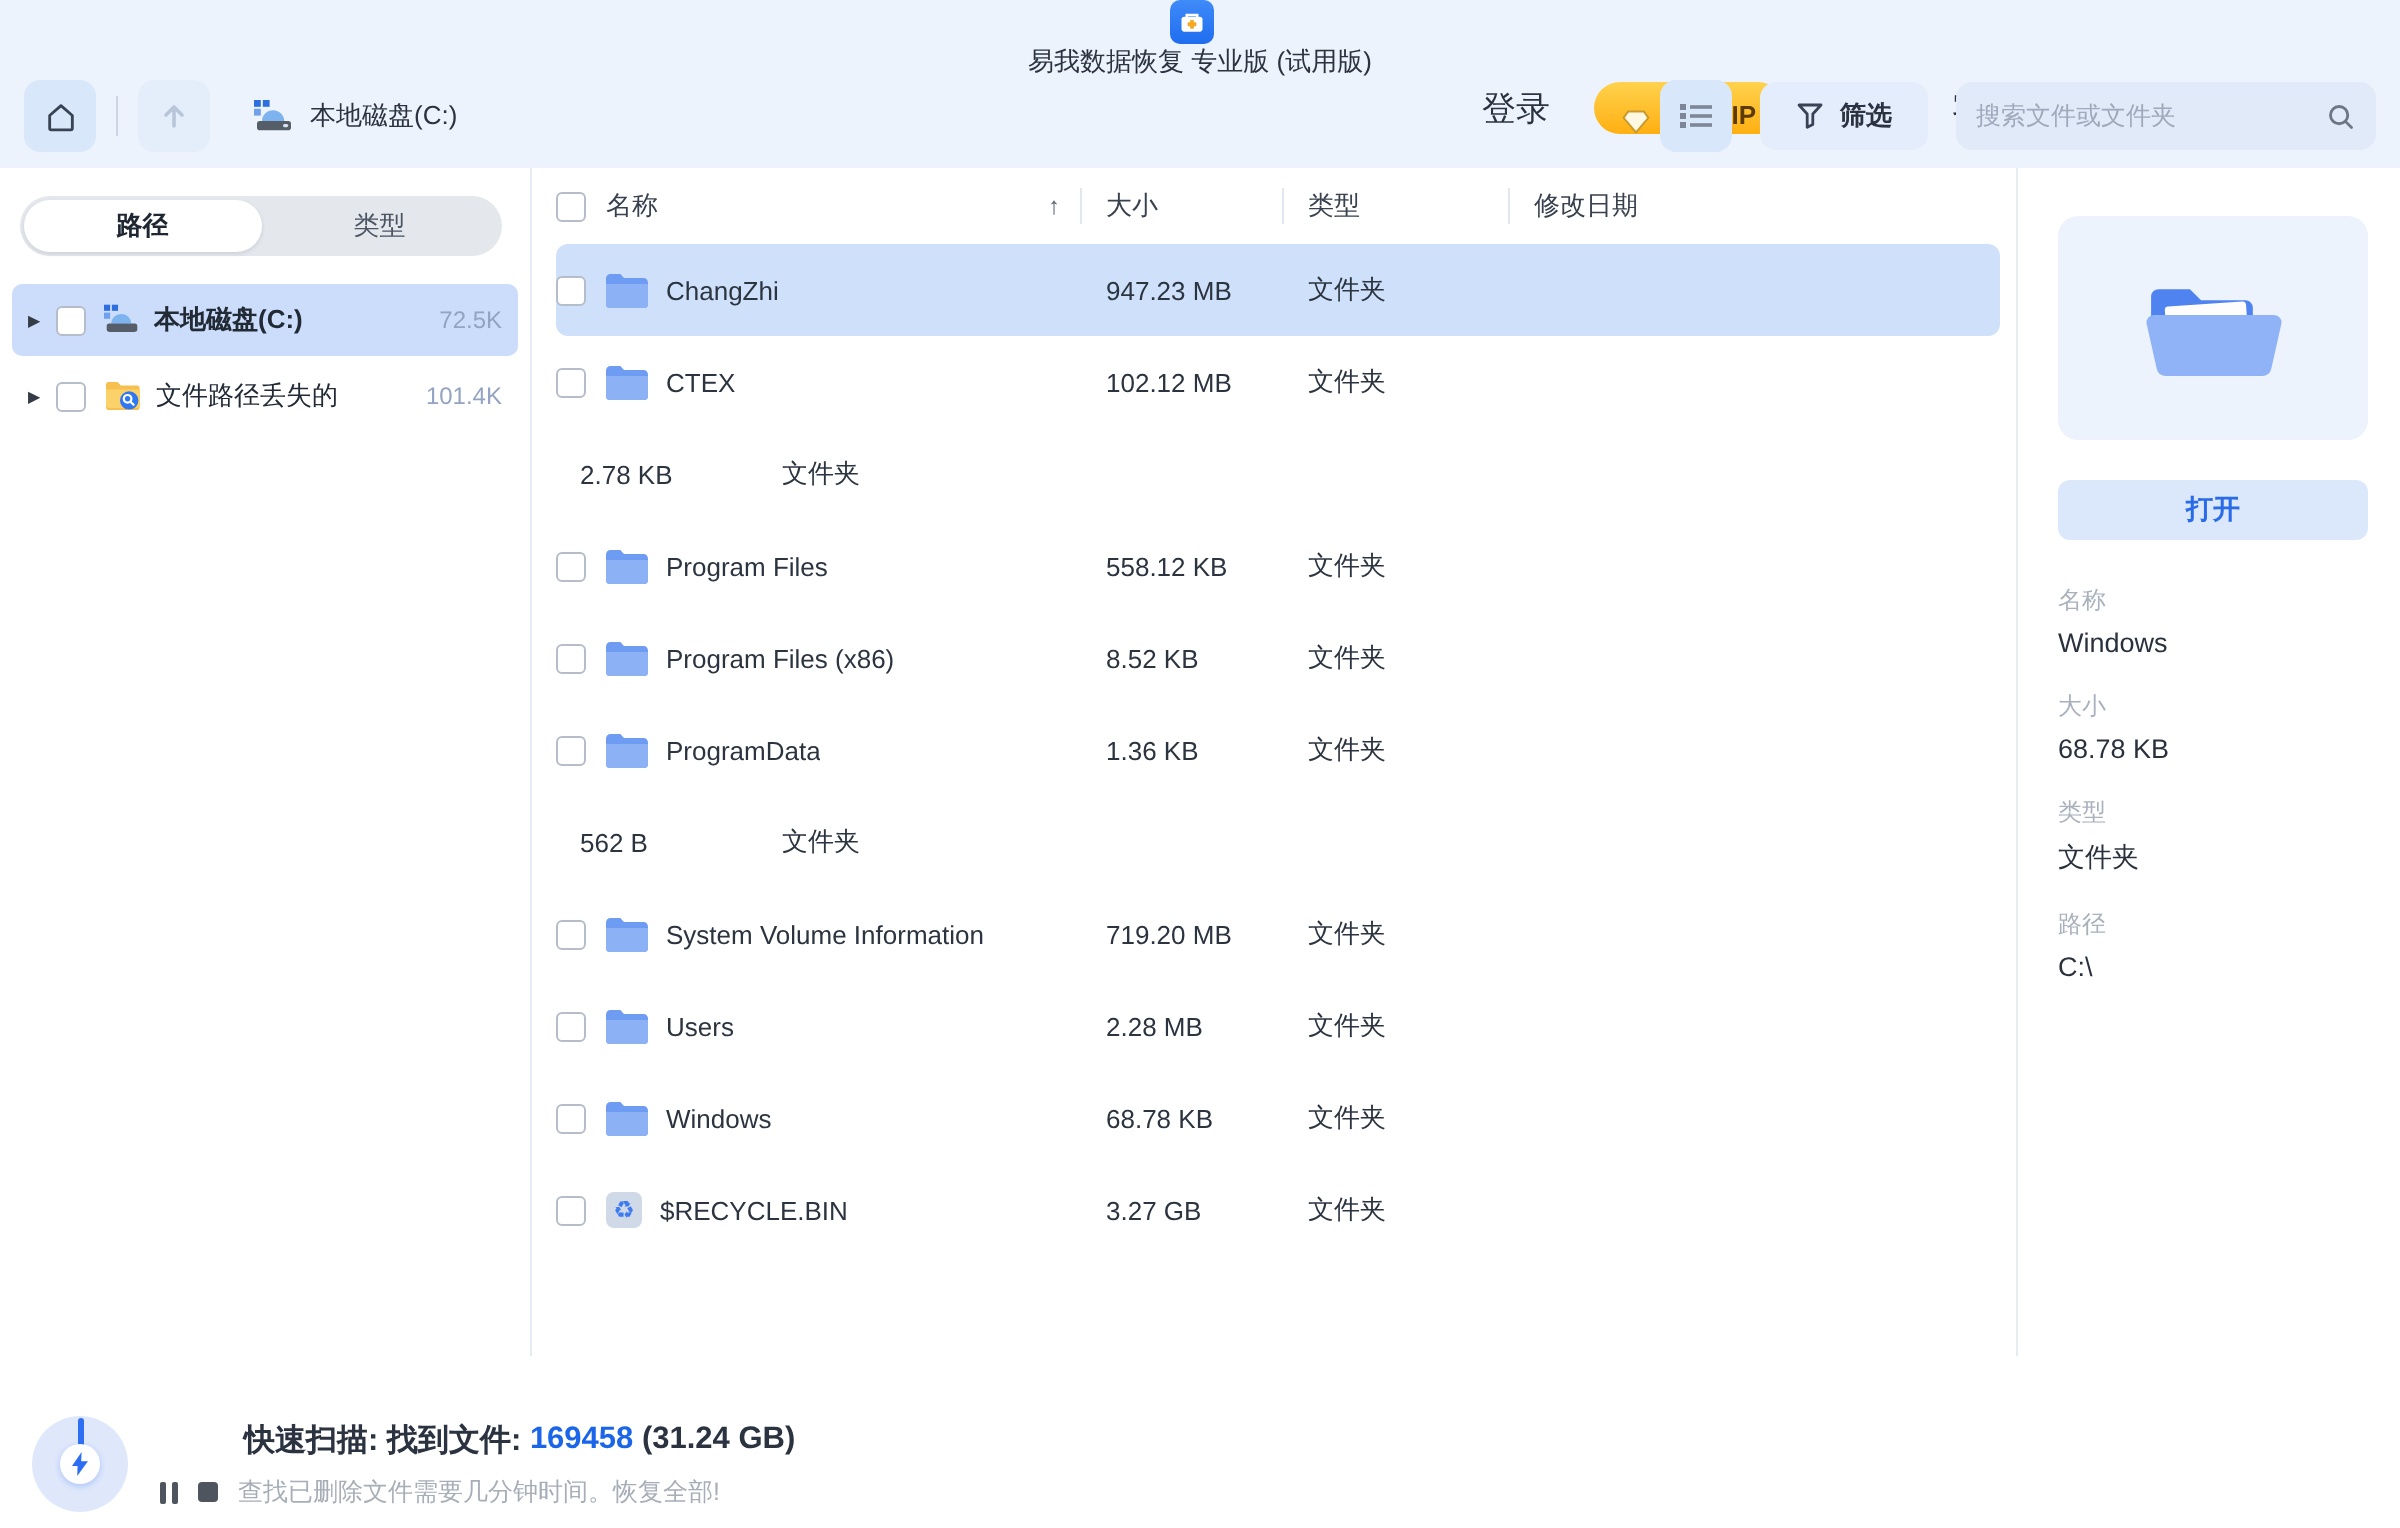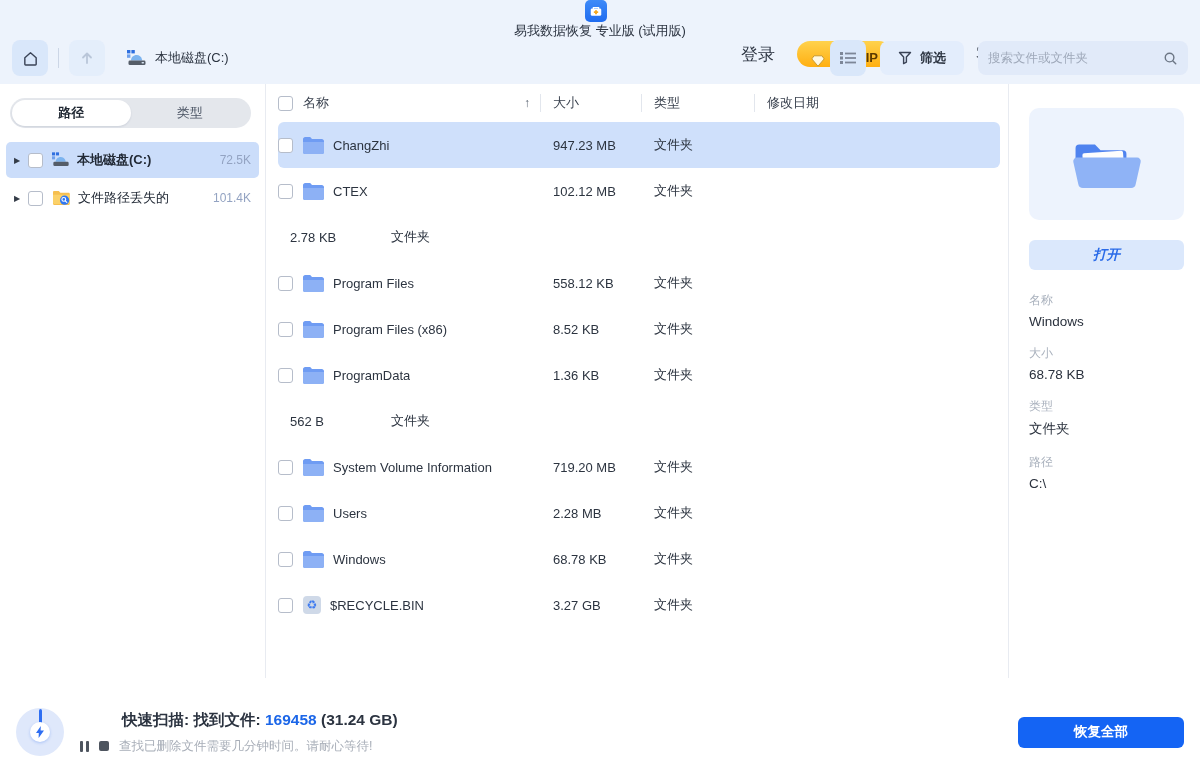--- a/index.html
+++ b/index.html
@@ -63,21 +63,21 @@
   .rname { white-space:nowrap; overflow:hidden; }
   .rcell-size { flex:0 0 101px; padding-left:12px; }
   .rcell-type { flex:0 0 113px; padding-left:12px; }
   .rcell-date { flex:1; }
   .ricon { display:flex; flex:0 0 auto; }
   .recycle-badge { width:18px; height:18px; border-radius:4px; background:#cfd9e8; color:#3f7bf0; font-size:12px; line-height:18px; text-align:center; }
 
   
   .rightpanel { position:absolute; top:84px; right:0; width:192px; bottom:86px; background:#fff; border-left:1px solid #e8ebf1; padding:24px 16px 0 20px; }
   .preview { height:112px; background:#edf3fd; border-radius:10px; display:flex; align-items:center; justify-content:center; margin-bottom:20px; }
-  .open-btn { height:30px; background:#dbe8fc; border-radius:6px; display:flex; align-items:center; justify-content:center; font-size:13.5px; font-weight:bold; color:#2a6be8; cursor:pointer; margin-bottom:22px;font-style:italic; }
+  .open-btn { height:30px; background:#dbe8fc; border-radius:6px; display:flex; align-items:center; justify-content:center; font-size:13.5px; font-weight:bold; color:#2a6be8; cursor:pointer; margin-bottom:22px; }
   .field { margin-bottom:16px; }
   .f-label { font-size:12px; color:#a9b1bd; margin-bottom:5px; }
   .f-value { font-size:13.5px; color:#2a313d; }
 
   
   .statusbar { position:absolute; left:0; right:0; bottom:64px; height:22px; background:#c7d5f7; overflow:hidden; }
   .statusfill { position:absolute; left:0; top:0; bottom:0; width:57.5%; background:#b2c6f2; }
   .statustext { position:relative; font-size:12.5px; font-weight:bold; color:#1d55dc; line-height:22px; padding-left:10px; white-space:pre; }
   .footer { position:absolute; left:0; right:0; bottom:0; height:64px; background:#fff; display:flex; align-items:center; padding:0 16px; }
   .scan-circle { position:relative; width:48px; height:48px; border-radius:50%; background:#dfe8fb; flex:0 0 auto; margin-right:16px; }
@@ -430,19 +430,18 @@
     <div>
       <div class="scan-title">
         <span>快速扫描: 找到文件: </span><span class="scan-count">169458</span><span> (31.24 GB)</span>
       </div>
       <div class="scan-sub">
         <span class="ctl-pause">
             <i></i>
             <i></i>
           </span>
         <span class="ctl-stop"></span>
-        <span class="scan-hint">查找已删除文件需要几分钟时间。请耐心等待!</span>
-      </div>
-    </div>
-    <div class="recover-btn">恢复全部</div>
+        <span class="scan-hint">查找已删除文件需要几分钟时间。恢复全部!</span>
+      </div>
+    </div>
   </div>
 
 </div>
 
 </body></html>

